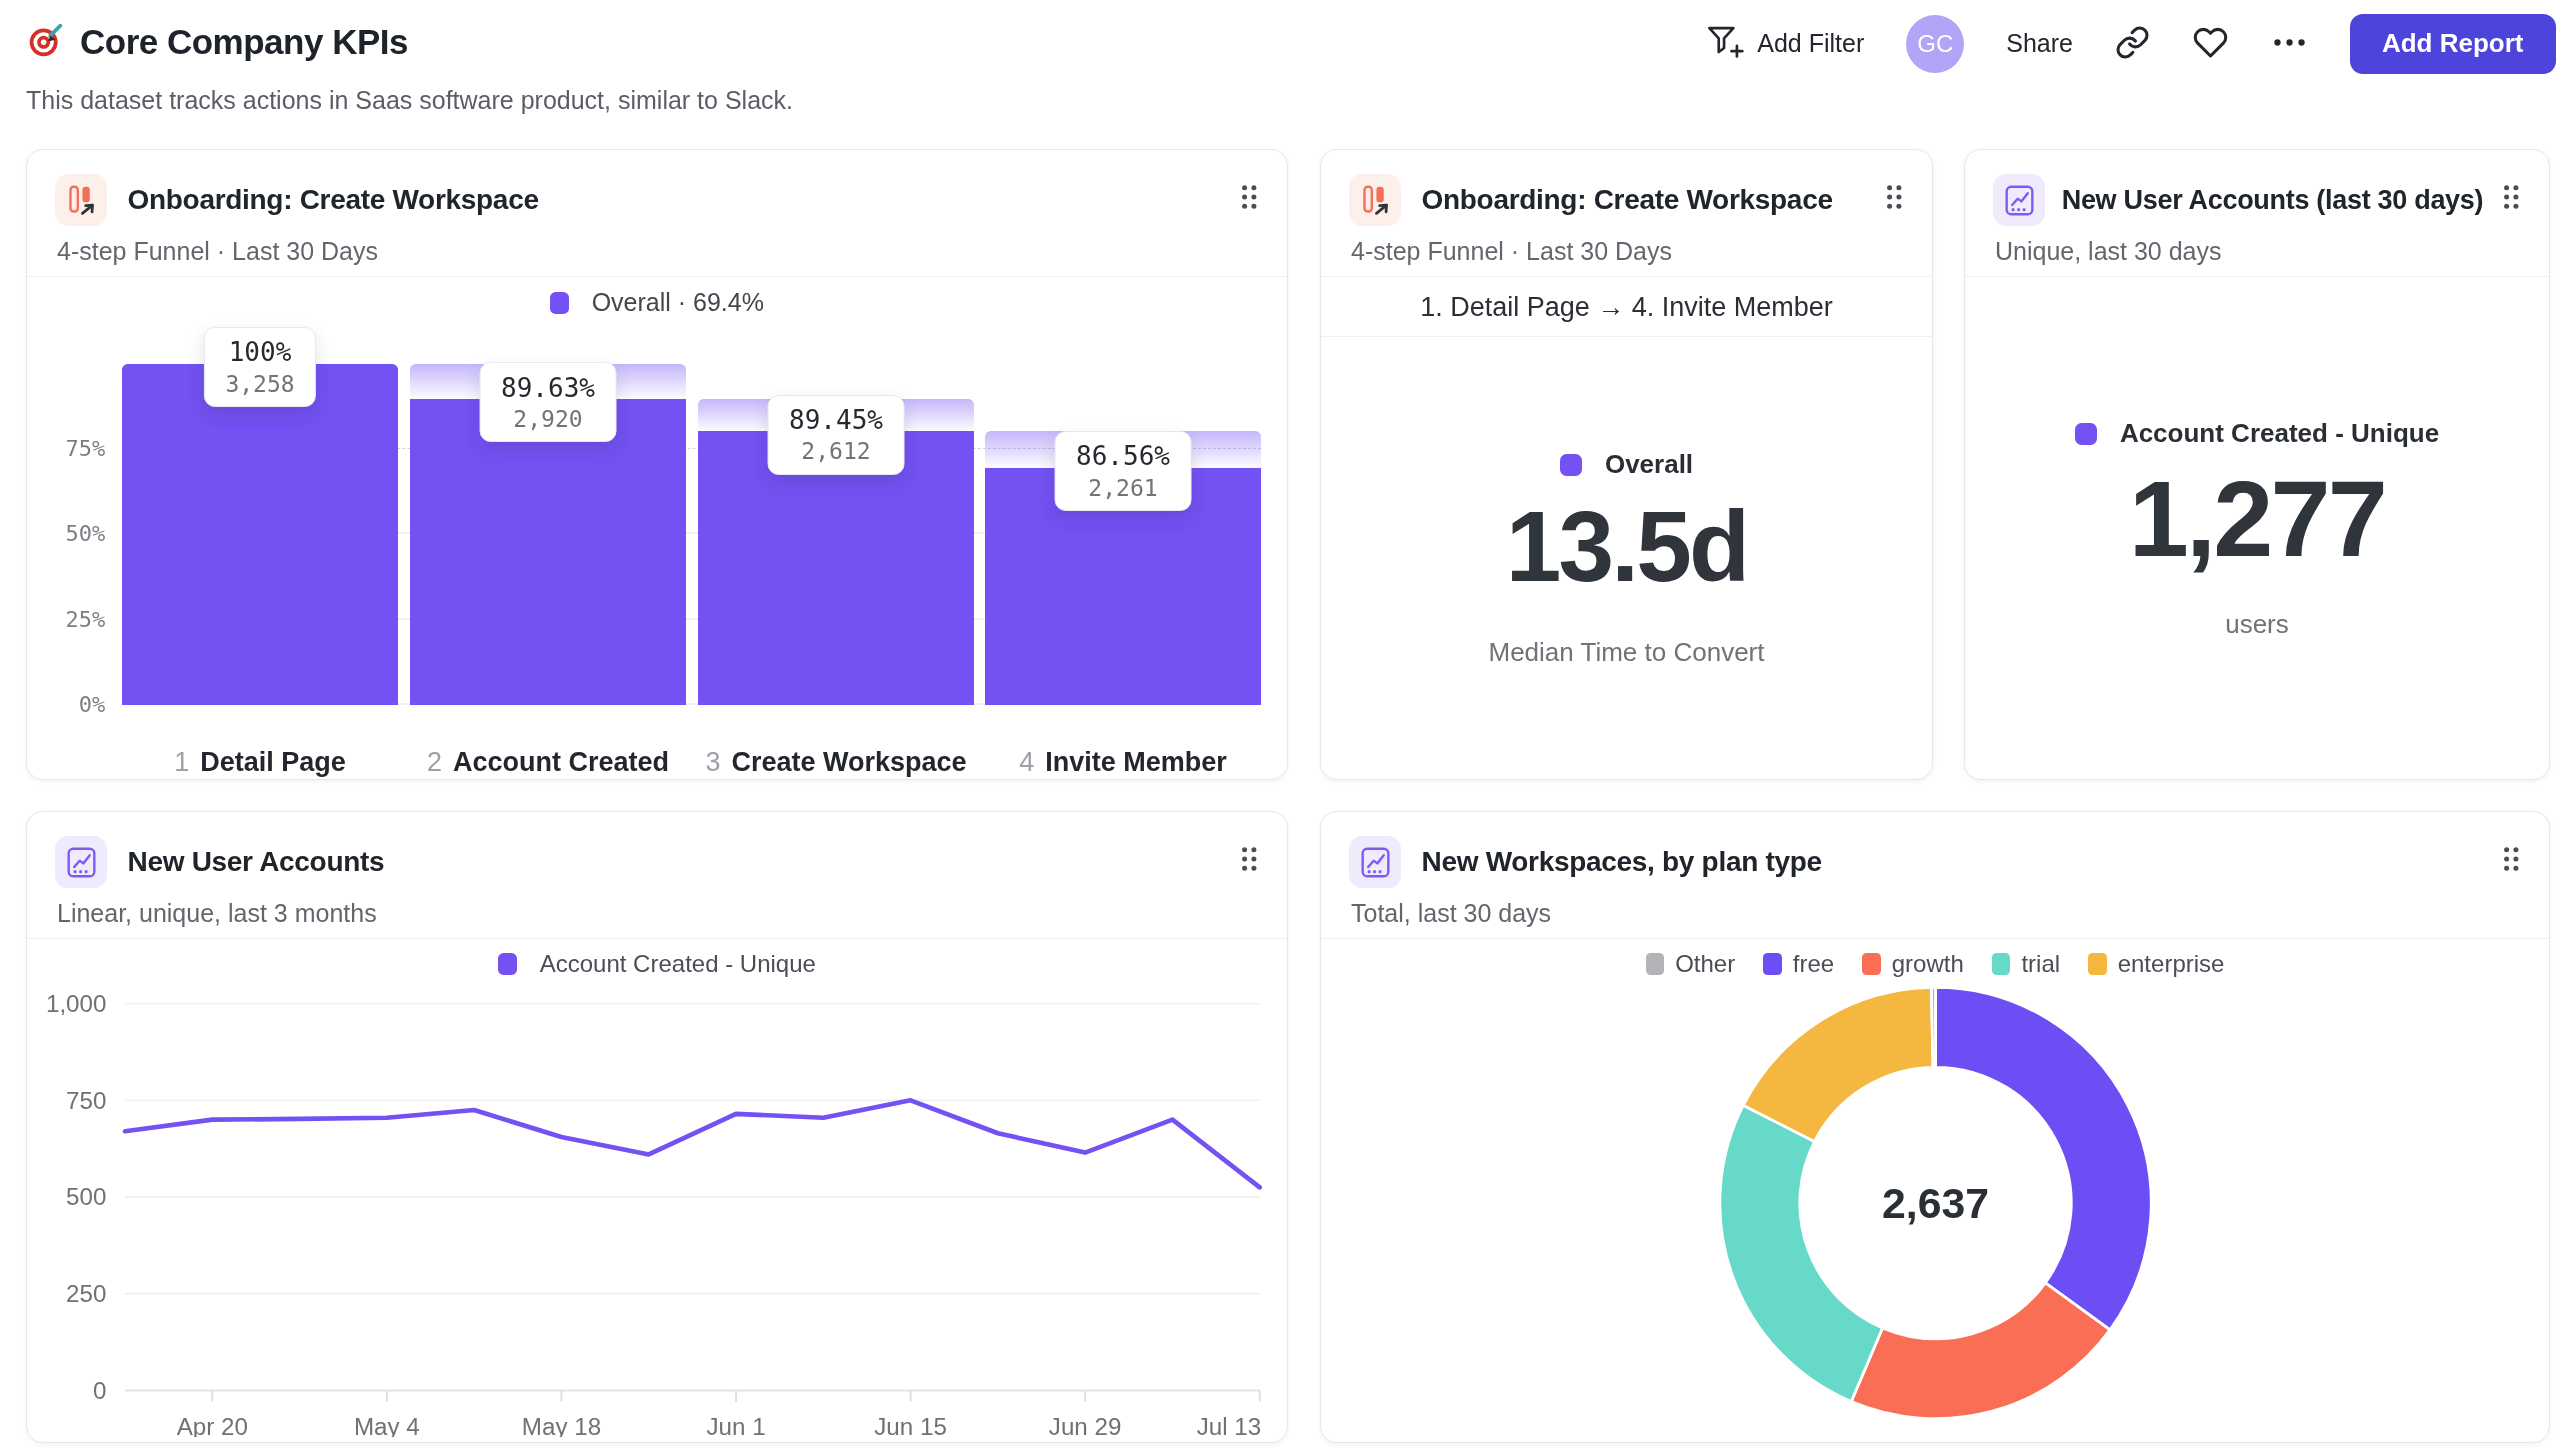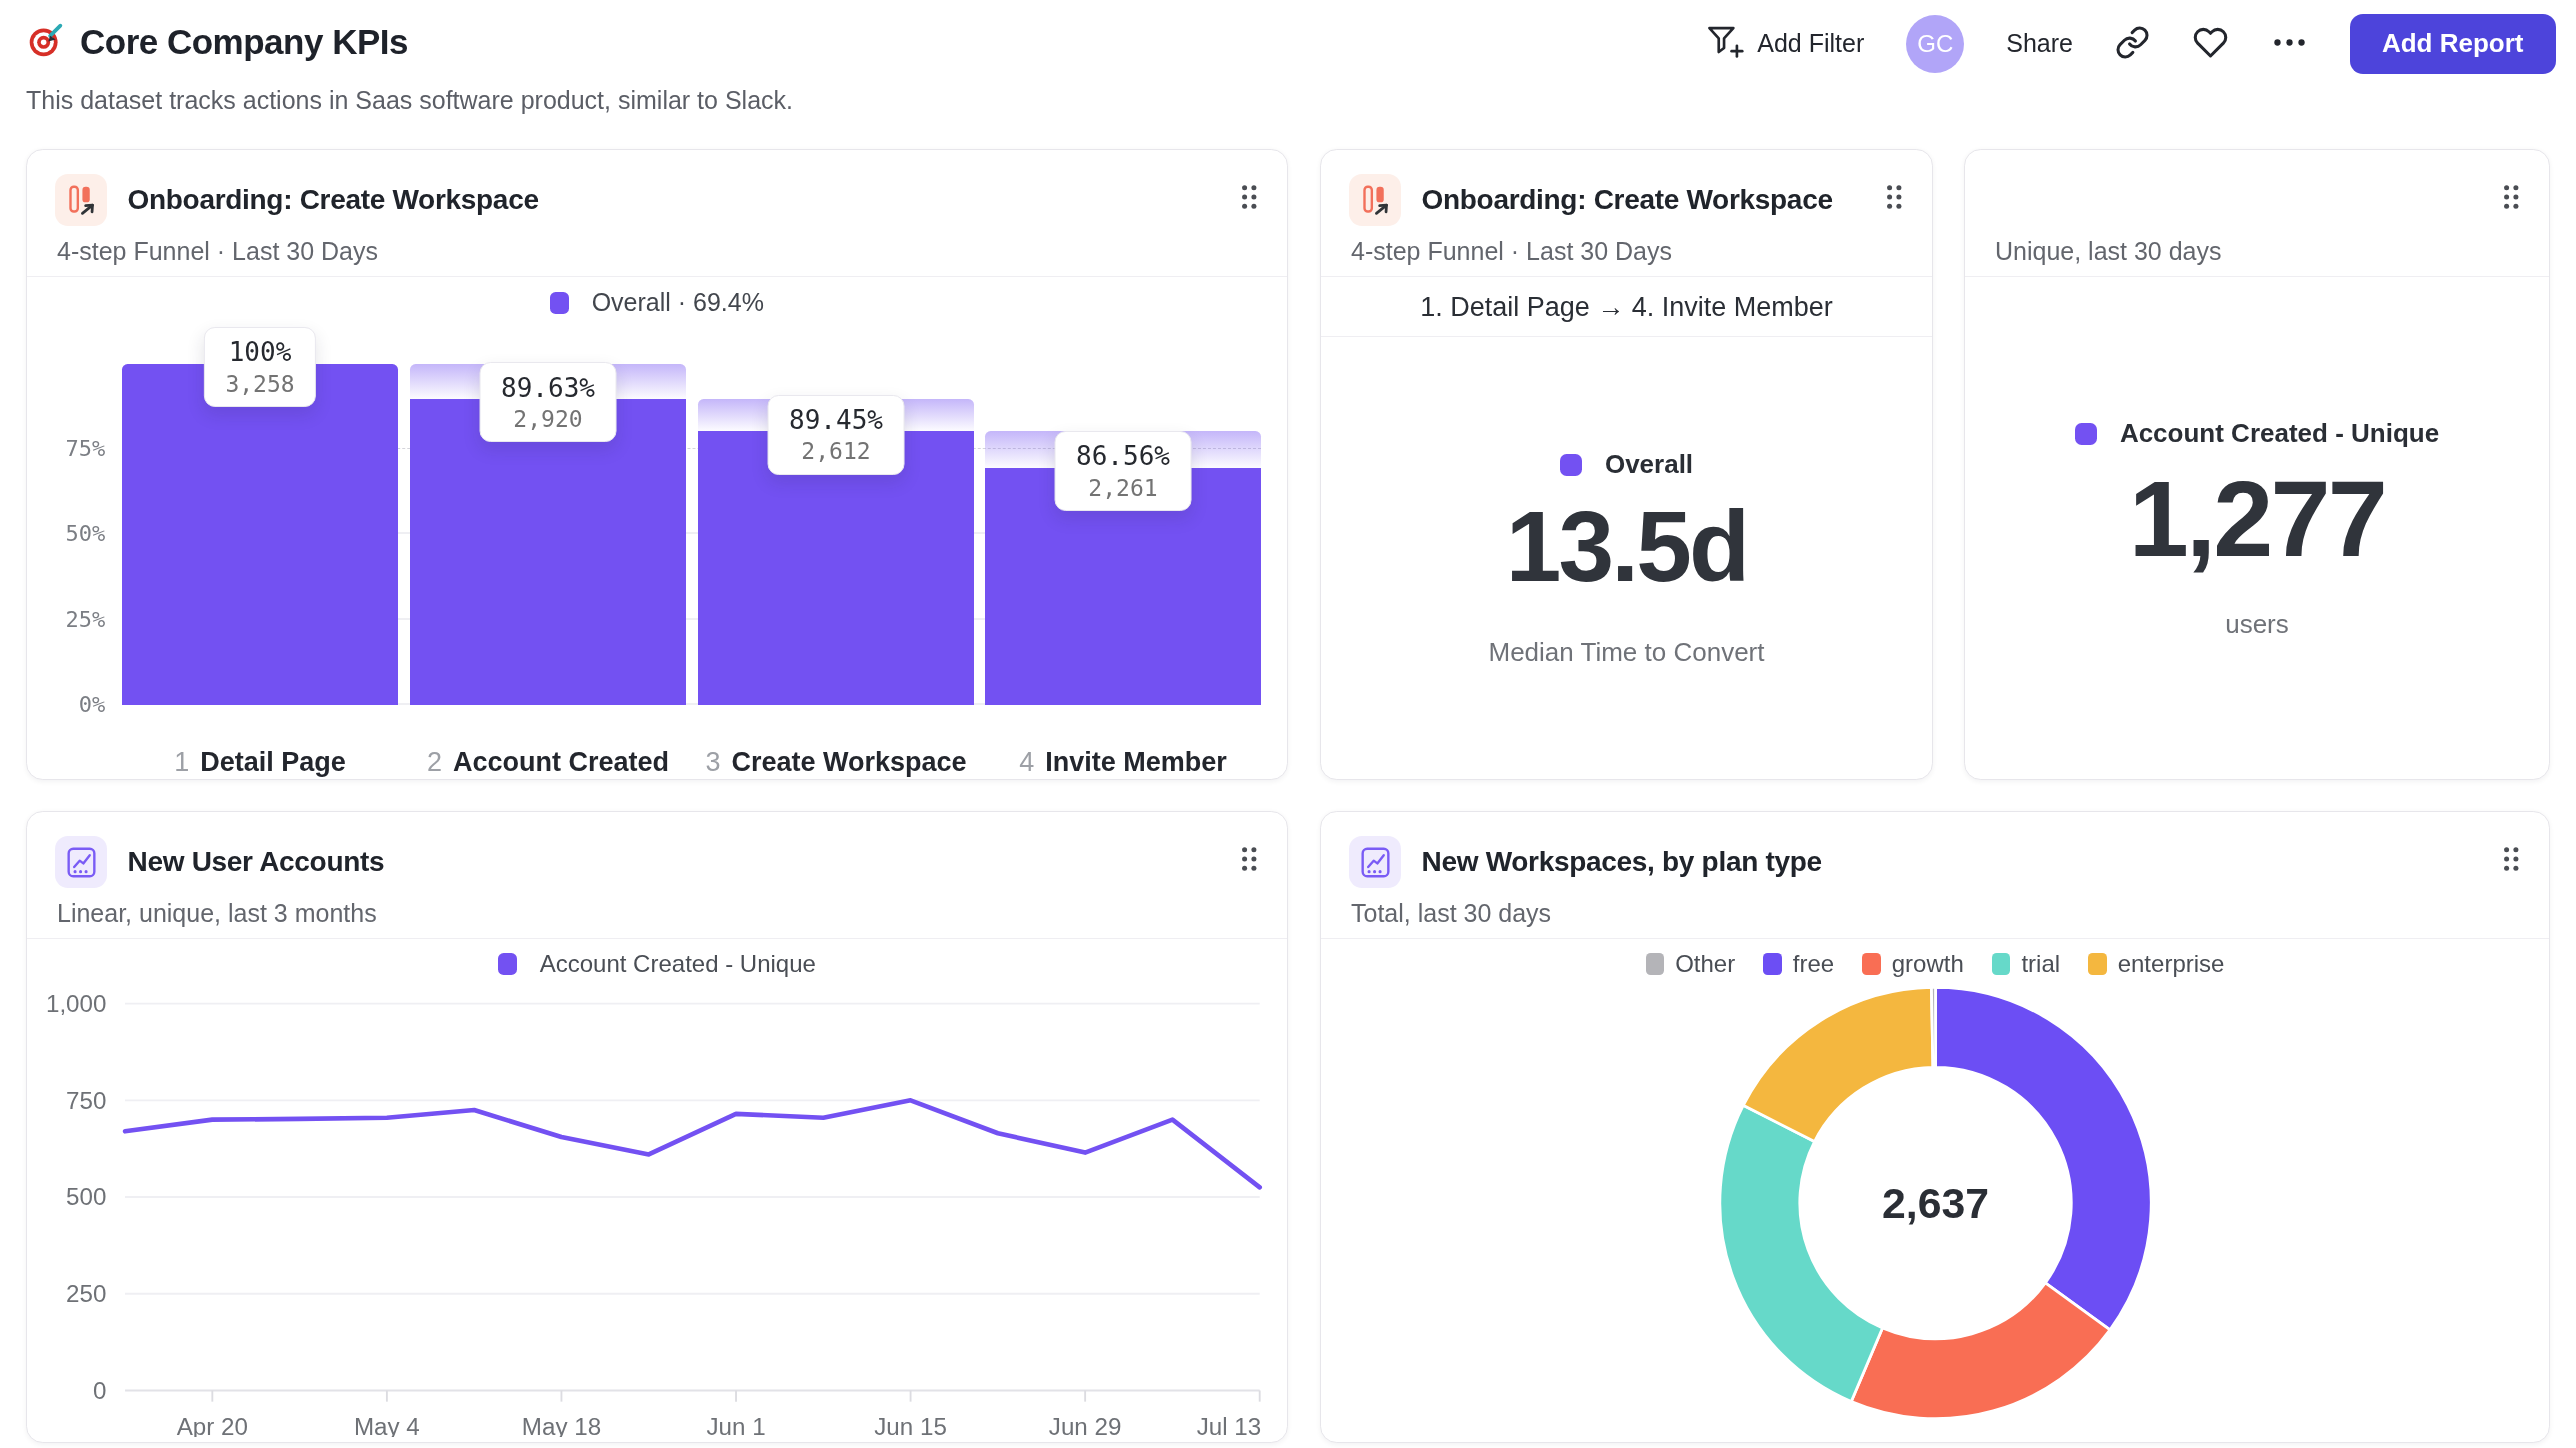--- a/index.html
+++ b/index.html
@@ -249,20 +249,32 @@
 
     <div class="legend-row" style="top:299px;">
       <span class="lsq" style="width:22px;height:22px;border-radius:6.5px;"></span>
       <span class="legend-strong">Overall</span>
     </div>
     <div class="big-value" style="top:327px;font-size:100px;line-height:139px;">13.5d</div>
     <div class="value-caption" style="top:487px;">Median Time to Convert</div>
   </section>
 
   <section class="card" style="left:1964px;top:149px;width:586px;height:631px;">
+    <div class="card-head" style="gap:16.7px;">
+      <span class="card-icon purple">
+        <svg width="33" height="33" viewBox="0 0 36 36" fill="none">
+          <rect x="4" y="3" width="28" height="30" rx="5" stroke="#7A5CF5" stroke-width="2.6"></rect>
+          <path d="M10 23 l6-7 4 3 7-9" stroke="#7A5CF5" stroke-width="2.6" stroke-linecap="round" stroke-linejoin="round"></path>
+          <circle cx="11" cy="28" r="1.7" fill="#7A5CF5"></circle>
+          <circle cx="17" cy="28" r="1.7" fill="#7A5CF5"></circle>
+          <circle cx="23" cy="28" r="1.7" fill="#7A5CF5"></circle>
+        </svg>
+      </span>
+      <h2 class="card-title" style="font-size:27px;">New User Accounts (last 30 days)</h2>
+    </div>
     <div class="drag-handle">
       <svg width="20.5" height="28" viewBox="0 0 22 30">
         <circle cx="6" cy="5" r="2.7" fill="#4A4D53"></circle>
           <circle cx="16" cy="5" r="2.7" fill="#4A4D53"></circle>
         <circle cx="6" cy="15" r="2.7" fill="#4A4D53"></circle>
           <circle cx="16" cy="15" r="2.7" fill="#4A4D53"></circle>
         <circle cx="6" cy="25" r="2.7" fill="#4A4D53"></circle>
           <circle cx="16" cy="25" r="2.7" fill="#4A4D53"></circle>
       </svg>
     </div>

